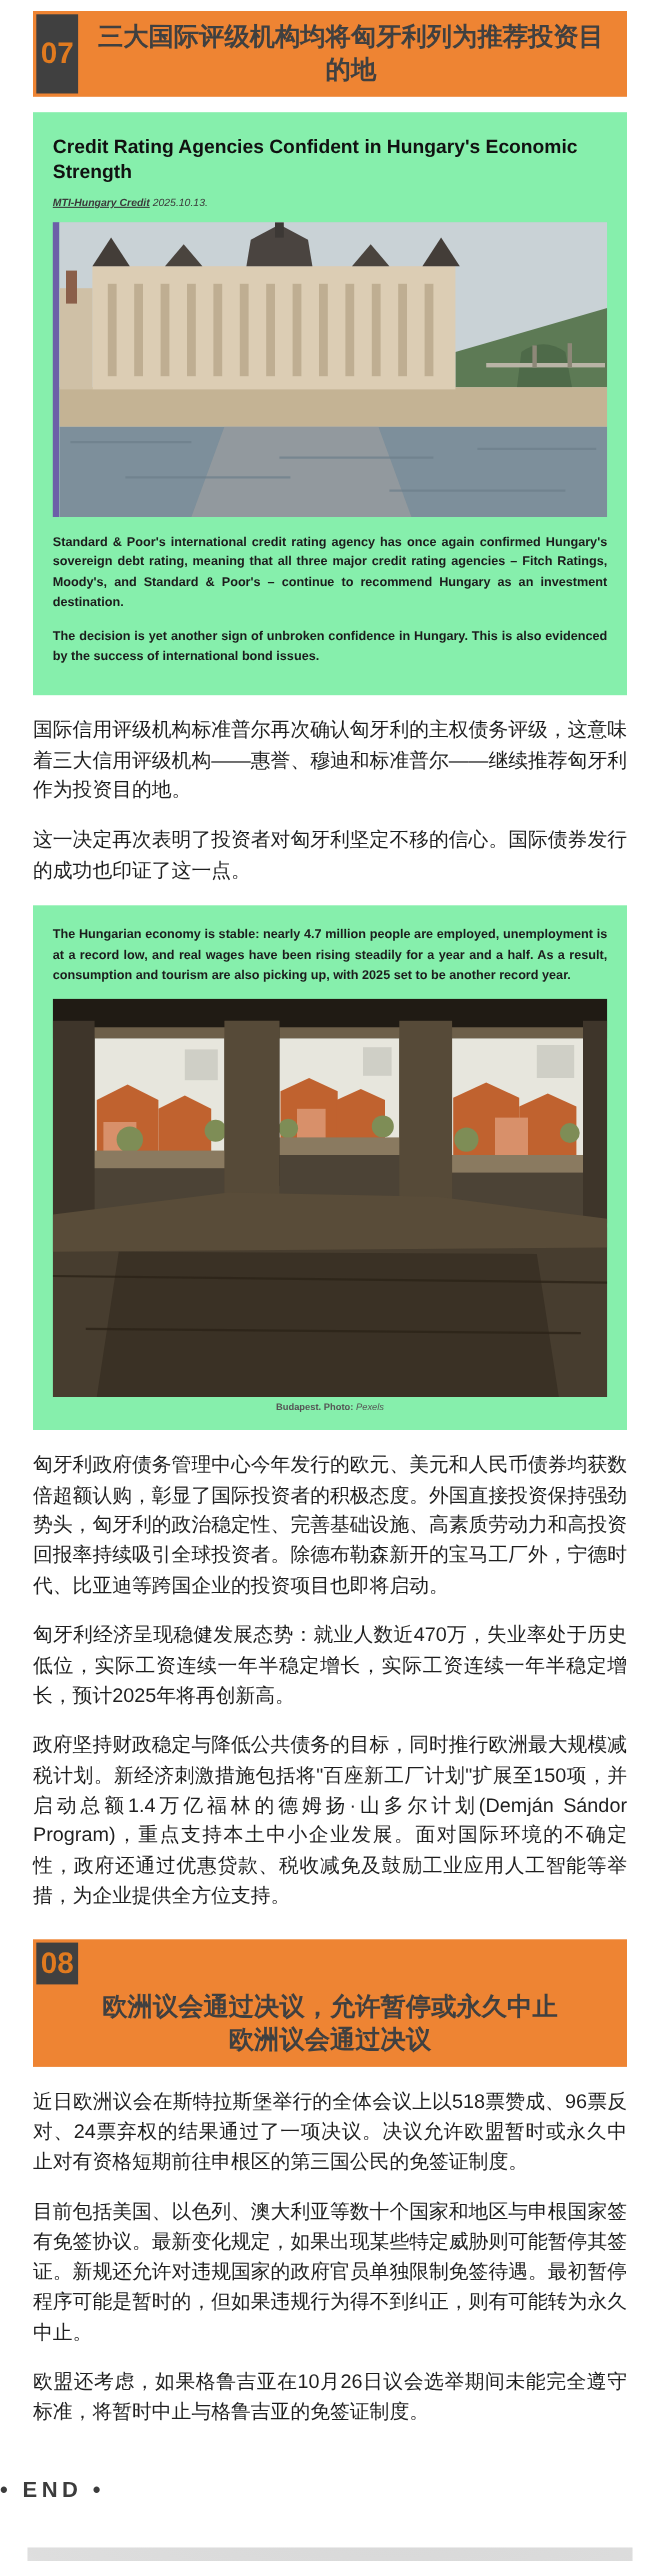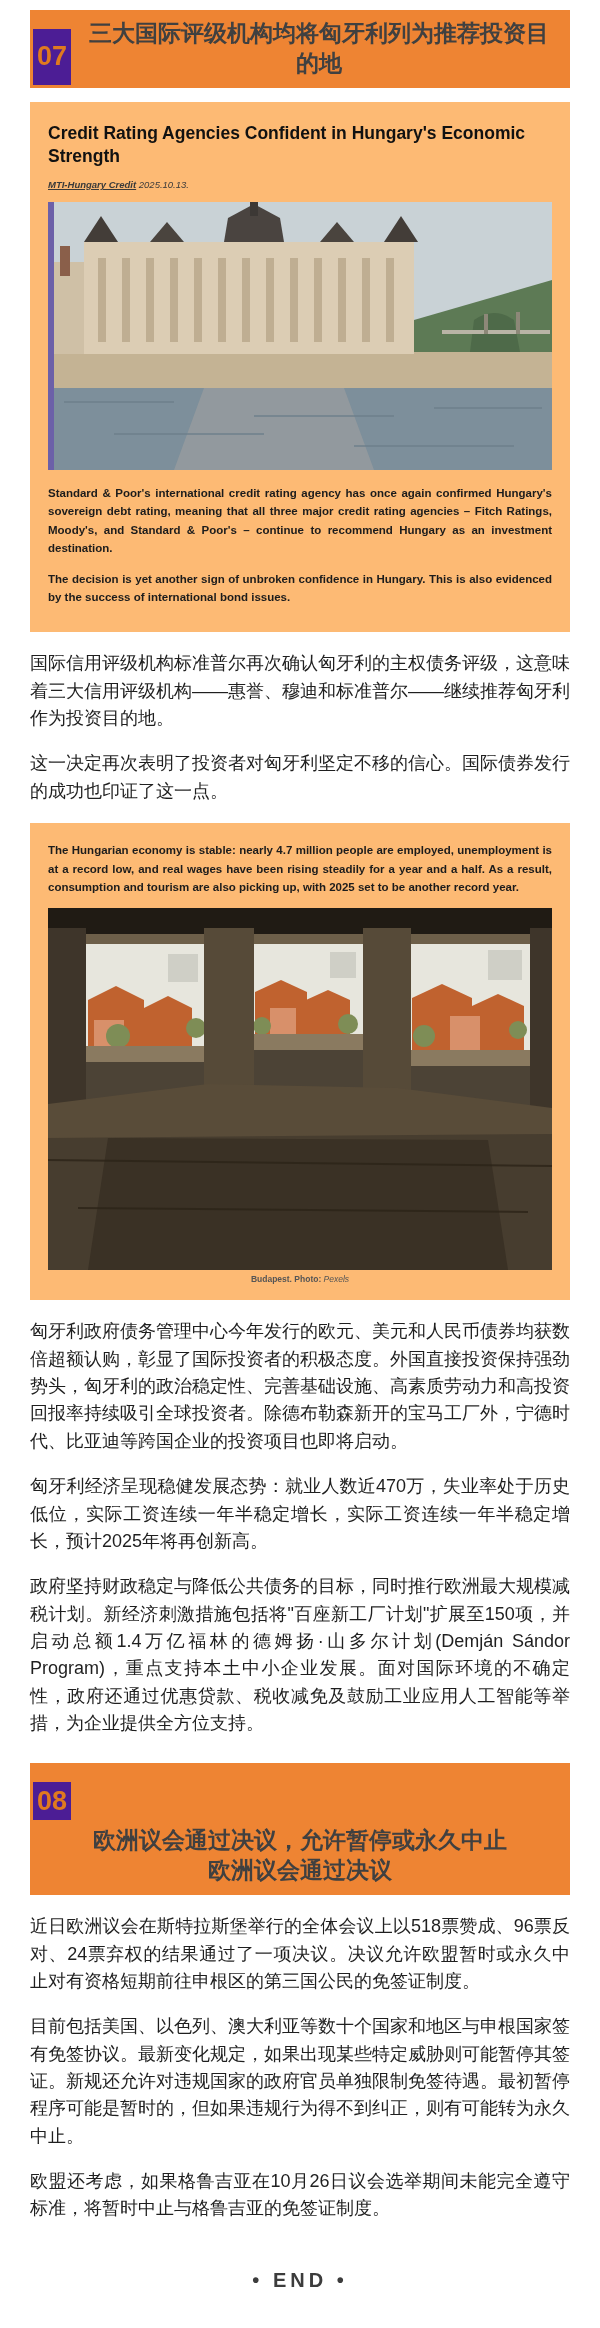--- a/index.html
+++ b/index.html
@@ -14,50 +14,49 @@
   
   .sec-header{
     margin:10px 30px 0 30px;
     background:#ee8433;
     display:flex;
     align-items:stretch;
     padding:3px;
     box-sizing:border-box;
   }
   .sec-num{
-    background:#4c1d95;
+    background:#404040;
     color:#e07a1f;
     font-weight:bold;
     font-size:27px;
     width:38px;
     display:flex;
     align-items:center;
     justify-content:center;
     flex:0 0 38px;
-    margin-top:16px;
   }
   .sec-title{
     flex:1;
     color:#404040;
     font-weight:bold;
     font-size:23px;
     line-height:1.3;
     display:flex;
     flex-direction:column;
     align-items:center;
     justify-content:center;
     text-align:center;
     padding:6px 8px;
   }
   .sec-title .tline{display:block;}
 
   
   .card{
     margin:14px 30px;
-    background:#fdba74;
+    background:#86efac;
     padding:16px 18px 14px 18px;
   }
   .card-title{
     font-size:17.5px;
     font-weight:bold;
     color:#111;
     line-height:1.35;
     margin:4px 0 10px 0;
   }
   .card-source{
@@ -102,21 +101,20 @@
   .para{
     margin:18px 30px;
     font-size:18px;
     line-height:1.52;
     color:#1f1f1f;
     text-align:justify;
   }
 
   
   .end-marker{
-    text-align:center;
     font-size:20px;
     font-weight:bold;
     letter-spacing:4px;
     color:#3c3c3c;
     margin:46px 0 40px 0;
   }
 
   
   .footer-promo{
     position:relative;

